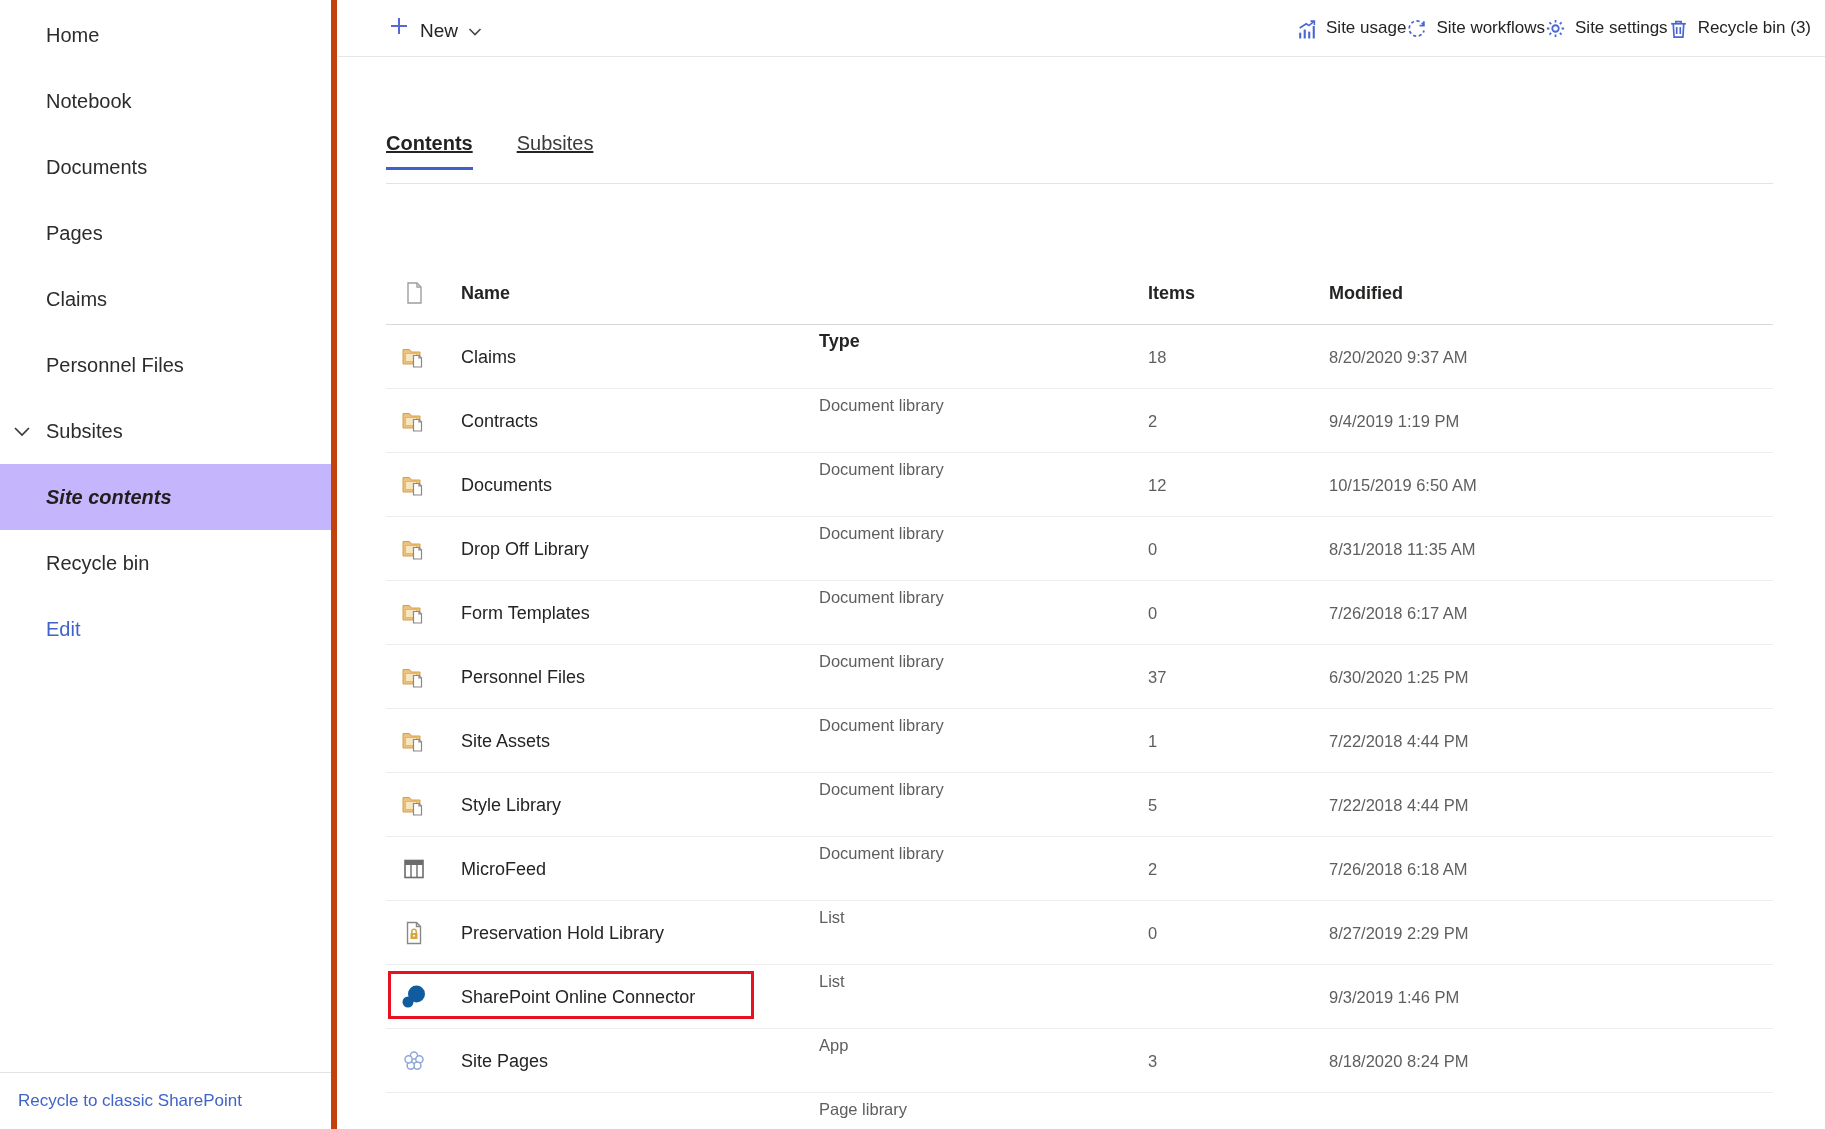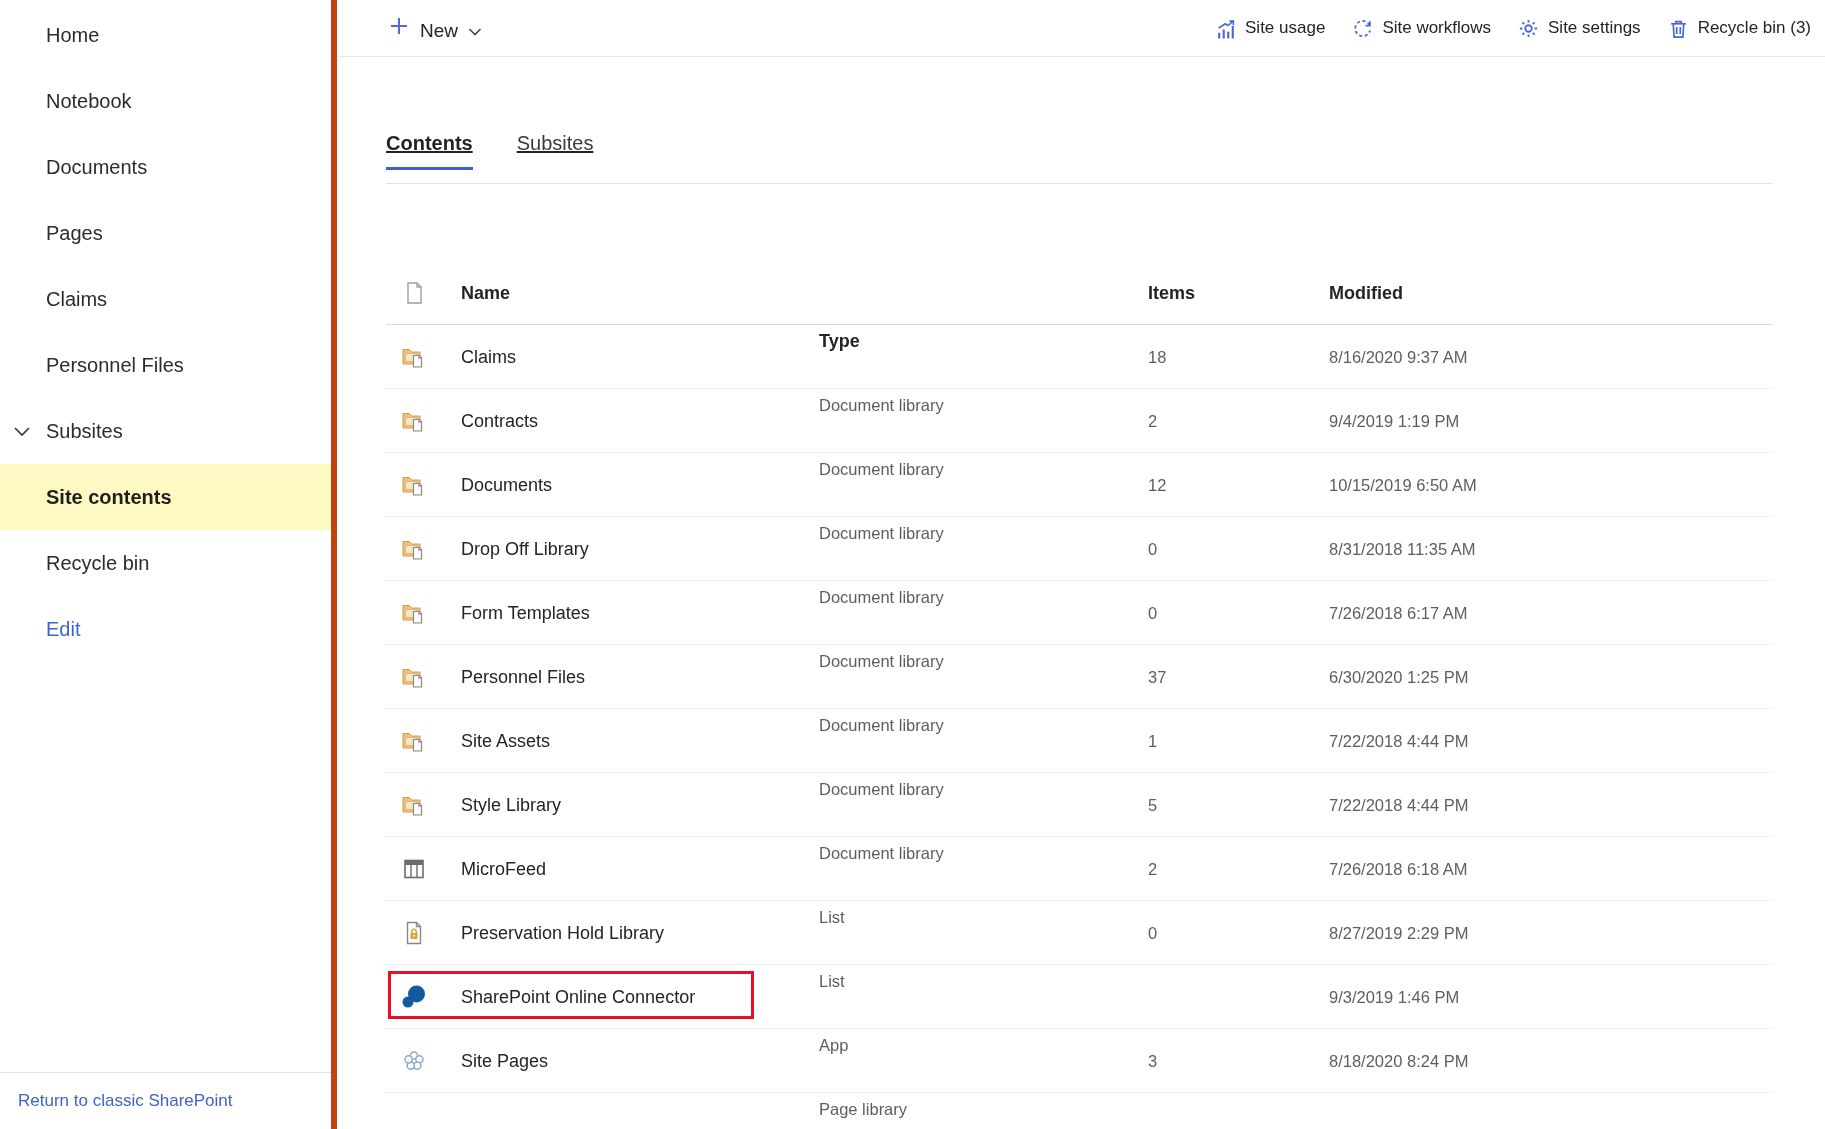--- a/index.html
+++ b/index.html
@@ -6,36 +6,36 @@
   body{
     width:1825px;height:1129px;position:relative;overflow:hidden;
     background:#fff;font-family:"Liberation Sans",sans-serif;color:#252423;
   }
   
   .sidebar{position:absolute;left:0;top:0;width:337px;height:1129px;
     border-right:6px solid #c2410c;background:#fff;box-sizing:border-box;}
   .nav{position:absolute;top:2px;left:0;right:0;}
   .nav-item{height:66px;display:flex;align-items:center;padding-left:46px;
     font-size:20px;color:#2d2c2b;cursor:pointer;position:relative;box-sizing:border-box;}
-  .nav-item.selected{background:#fef9c3;font-weight:bold;color:#201f1e;}
+  .nav-item.selected{background:#c4b5fd;font-weight:bold;color:#201f1e;font-style:italic;}
   .nav-item.link{color:#3f63c8;}
   .nav-chevron{position:absolute;left:10px;top:50%;transform:translateY(-50%);
     width:24px;height:24px;display:none;}
   .nav-item.expandable .nav-chevron{display:block;}
   .sidebar-footer{position:absolute;left:0;right:0;bottom:0;height:57px;
     border-top:1px solid #e2e2e2;display:flex;align-items:center;
     padding-left:18px;box-sizing:border-box;background:#fff;}
   .return-link{font-size:17px;color:#3f63c8;cursor:pointer;}
   
   .content{position:absolute;left:338px;top:0;right:0;bottom:0;}
   .commandbar{position:absolute;top:0;left:0;right:0;height:57px;
     border-bottom:1px solid #e6e6e6;display:flex;align-items:center;box-sizing:border-box;}
   .new-btn{margin-left:50px;display:flex;align-items:flex-end;gap:10px;
     font-size:19px;color:#252423;cursor:pointer;}
-  .cb-actions{margin-left:auto;margin-right:14px;display:flex;align-items:flex-end;gap:27px;}
+  .cb-actions{margin-left:auto;margin-right:14px;display:flex;align-items:flex-end;}
   .cb-action{display:flex;align-items:center;gap:9px;font-size:17px;color:#252423;cursor:pointer;}
   .cb-action svg{display:block;}
   
   .tabs{position:absolute;top:132px;left:48px;display:flex;gap:44px;font-size:20px;text-decoration:underline;}
   .tab{padding-bottom:12px;cursor:pointer;color:#3b3a39;}
   .tab.active{font-weight:bold;color:#242322;border-bottom:3px solid #3f5fcb;}
   .tabs-rule{position:absolute;top:183px;left:48px;right:52px;height:1px;background:#e3e3e3;}
   
   .table{position:absolute;top:261px;left:48px;right:52px;text-decoration:underline;}
   .thead,.trow{height:64px;position:relative;box-sizing:border-box;}
@@ -96,21 +96,21 @@
       <div class="nav-item">
 
     <span class="nav-label">Recycle bin</span>
   </div>
       <div class="nav-item link">
 
     <span class="nav-label">Edit</span>
   </div>
     </div>
   <div class="sidebar-footer">
-    <span class="return-link">Return to classic SharePoint</span>
+    <span class="return-link">Recycle to classic SharePoint</span>
   </div>
 </div>
 
 <div class="content">
 
   <div class="commandbar">
     <div class="new-btn">
       <span>
         <svg width="22" height="22" viewBox="0 0 22 22">
             <path d="M11 3 V19 M3 11 H19" stroke="#5568d4" stroke-width="2" fill="none"></path>
@@ -205,21 +205,21 @@
     <path d="M2 5.5 h6.5 l2 2.5 H19 v12 H2 z" fill="#eec17e" stroke="#d2a14c" stroke-width="1"></path>
     <rect x="4.5" y="9.5" width="11" height="8" fill="#f8e6c0" stroke="#e0b86f" stroke-width="1"></rect>
     <path d="M12.5 11.5 h5.5 l2.5 2.5 v9 h-8 z" fill="#ffffff" stroke="#8a8886" stroke-width="1.2"></path>
     <path d="M18 11.5 v2.5 h2.5" fill="none" stroke="#8a8886" stroke-width="1.2"></path>
   </svg>
             </span>
           </span>
     <span class="cel c-name">Claims</span>
     <span class="cel c-type">Document library</span>
     <span class="cel c-items">18</span>
-    <span class="cel c-mod">8/16/2020 9:37 AM</span>
+    <span class="cel c-mod">8/20/2020 9:37 AM</span>
   </div>
         <div class="trow">
     <span class="cel c-icon">
             <span id="ic-document-library">
               <svg viewBox="0 0 26 26">
     <path d="M2 5.5 h6.5 l2 2.5 H19 v12 H2 z" fill="#eec17e" stroke="#d2a14c" stroke-width="1"></path>
     <rect x="4.5" y="9.5" width="11" height="8" fill="#f8e6c0" stroke="#e0b86f" stroke-width="1"></rect>
     <path d="M12.5 11.5 h5.5 l2.5 2.5 v9 h-8 z" fill="#ffffff" stroke="#8a8886" stroke-width="1.2"></path>
     <path d="M18 11.5 v2.5 h2.5" fill="none" stroke="#8a8886" stroke-width="1.2"></path>
   </svg>

